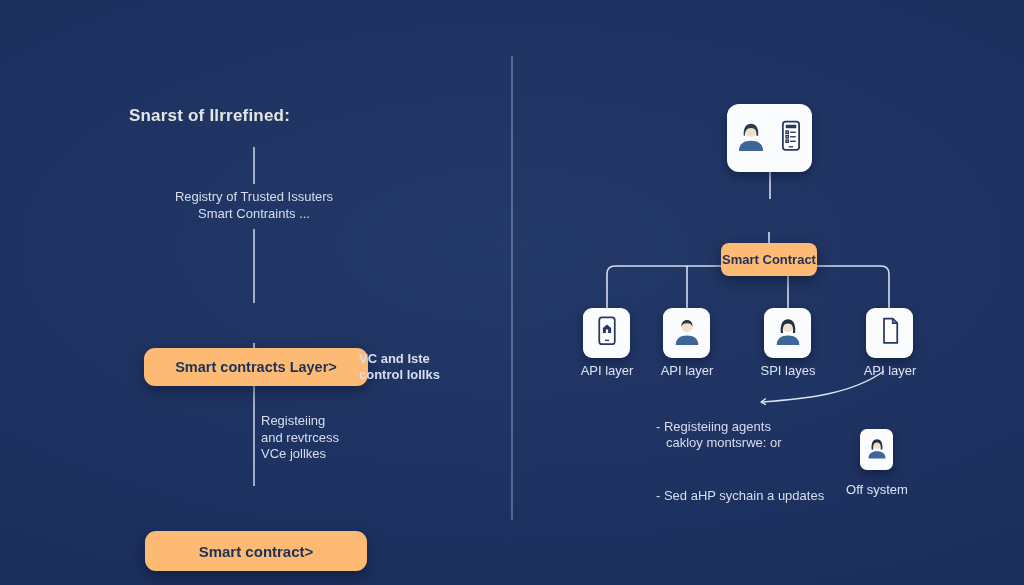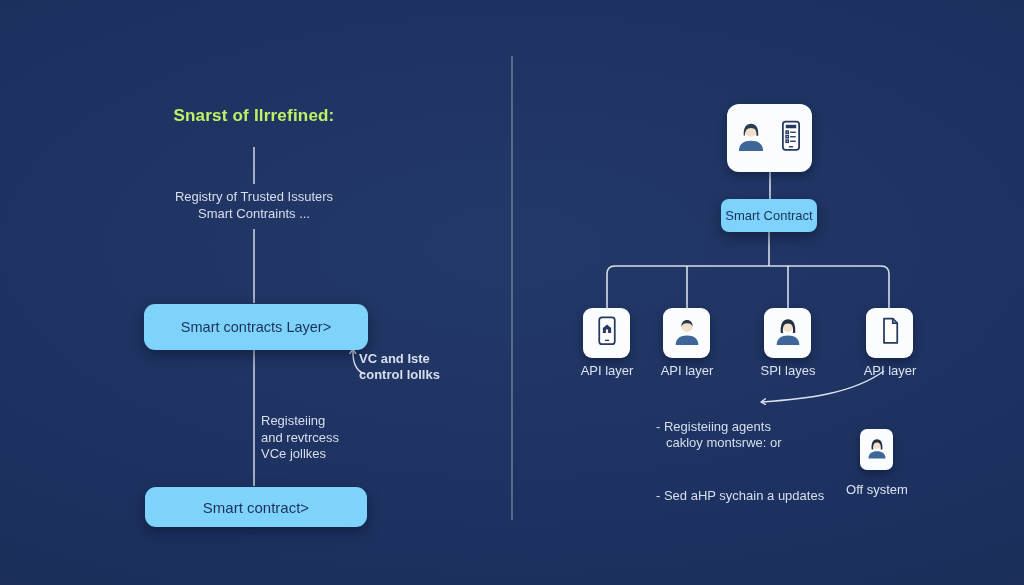--- a/index.html
+++ b/index.html
@@ -9,31 +9,31 @@
     background:#1d3160;
   }
   .stage{
     position:absolute;inset:0;
     background:radial-gradient(120% 95% at 50% 42%, #233968 0%, #1d3160 55%, #172a50 100%);
   }
   .abs{position:absolute;}
   svg.overlay{position:absolute;left:0;top:0;z-index:1;}
   .layer{position:absolute;inset:0;z-index:2;}
   .wbox{
-    position:absolute;background:#7dd3fc;border-radius:11px;
+    position:absolute;background:#fdba74;border-radius:11px;
     box-shadow:0 5px 14px rgba(4,11,28,.45);
     display:flex;align-items:center;justify-content:center;
-    color:#1d3158;font-weight:normal;
+    color:#1d3158;font-weight:bold;margin-top:44px;
   }
   .tile{
     position:absolute;background:#fbfcfe;border-radius:9px;
     box-shadow:0 4px 10px rgba(4,11,28,.4);
     display:flex;align-items:center;justify-content:center;gap:8px;
   }
-  .title{font-size:17px;font-weight:bold;letter-spacing:.2px;color:#bef264;text-align:center;}
+  .title{font-size:17px;font-weight:bold;letter-spacing:.2px;color:#e5e5e5;}
   .small{font-size:13px;line-height:16px;color:#d7dfee;}
   .center{text-align:center;}
   .nodelabel{font-size:13px;color:#dbe3f1;text-align:center;}
   .bullets{font-size:13px;line-height:15.5px;color:#d7dfee;}
   .bullets .indent{padding-left:10px;}
   .b2{line-height:17px;}
 </style>
 </head>
 <body>
 
@@ -69,21 +69,21 @@
 
 <div class="layer">
 
   <div class="abs title" style="left:129px;top:106px;width:250px;">Snarst of Ilrrefined:</div>
 
   <div class="abs small center" style="left:129px;top:188px;width:250px;line-height:17px;">
     <div>Registry of Trusted Issuters</div>
     <div>Smart Contraints ...</div>
   </div>
 
-  <div class="wbox" style="left:144px;top:304px;width:224px;height:46px;font-size:14.5px;">
+  <div class="wbox" style="left:144px;top:304px;width:224px;height:38px;font-size:14.5px;">
     <span>Smart contracts Layer&gt;</span>
   </div>
 
   <div class="abs small" style="left:359px;top:351px;width:120px;font-weight:bold;">
     <div>VC and Iste</div>
     <div>control lollks</div>
   </div>
 
   <div class="abs small" style="left:261px;top:413px;width:120px;line-height:16.5px;">
     <div>Registeiing</div>

